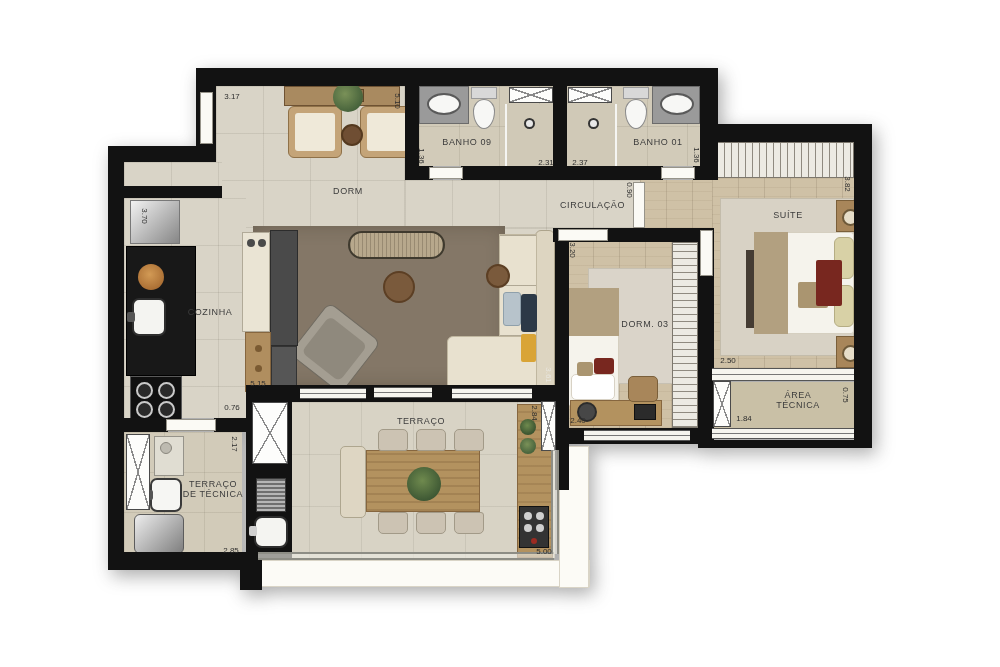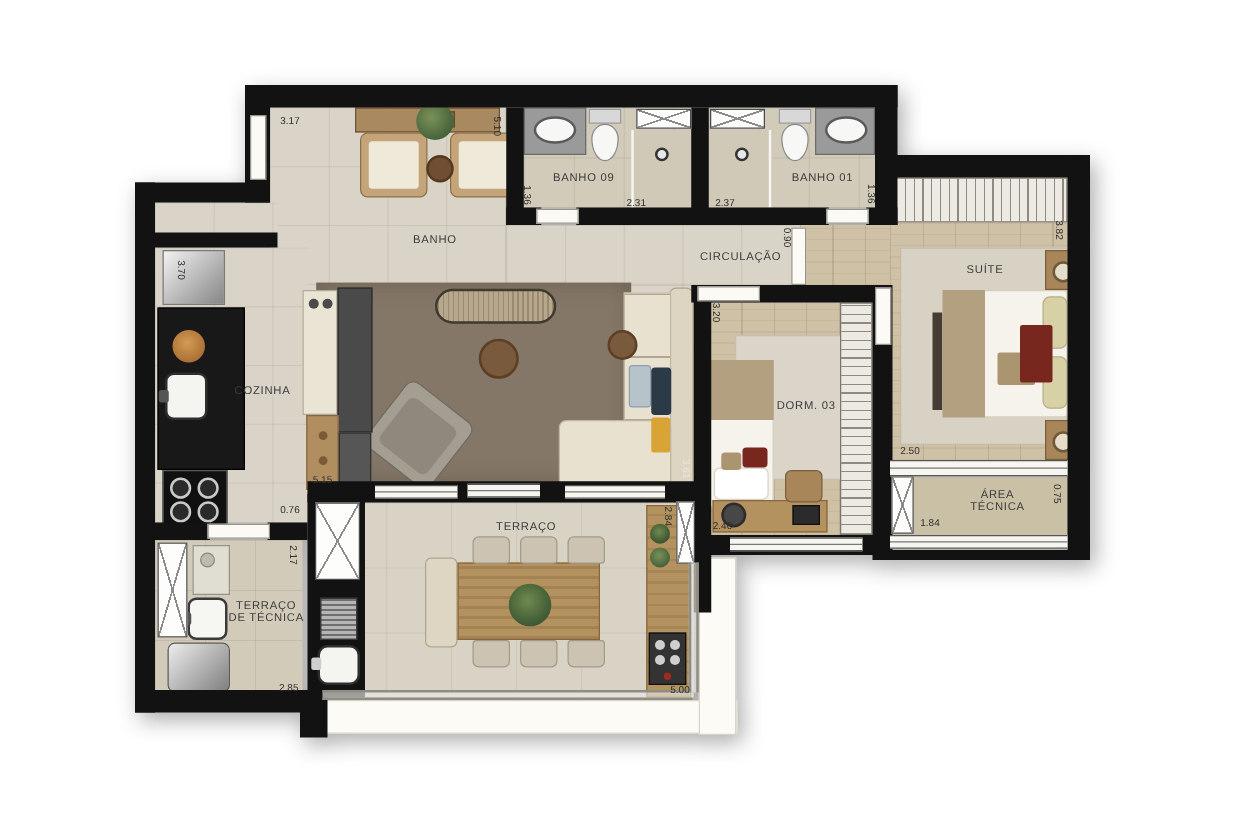--- a/index.html
+++ b/index.html
@@ -243,41 +243,41 @@
 
     <div class="el colitem" style="left:256px;top:478px;width:30px;height:34px;background:repeating-linear-gradient(0deg,#b5b5b5 0 2px,#6e6e6e 2px 4px);border:1px solid #3a3a3a"></div>
     <div class="el colitem" style="left:254px;top:516px;width:34px;height:32px;background:#f4f4f1;border:2px solid #2e2e2e;border-radius:8px"></div>
     <div class="el colitem" style="left:249px;top:526px;width:8px;height:10px;background:#cfcfcf;border-radius:2px"></div>
 
     <div class="el rail" style="left:258px;top:552px;width:296px;height:8px"></div>
     <div class="el railv" style="left:551px;top:450px;width:8px;height:104px"></div>
   </div>
 
   <div class="labels">
-    <div class="rlabel" style="left:318px;top:186px;width:60px">BANHO</div>
+    <div class="rlabel" style="left:318px;top:186px;width:60px">DORM</div>
     <div class="rlabel" style="left:180px;top:307px;width:60px">COZINHA</div>
     <div class="rlabel" style="left:427px;top:137px;width:80px">BANHO 09</div>
     <div class="rlabel" style="left:618px;top:137px;width:80px">BANHO 01</div>
     <div class="rlabel" style="left:550px;top:200px;width:85px">CIRCULAÇÃO</div>
     <div class="rlabel" style="left:748px;top:210px;width:80px">SUÍTE</div>
     <div class="rlabel" style="left:605px;top:319px;width:80px">DORM. 03</div>
     <div class="rlabel" style="left:381px;top:416px;width:80px">TERRAÇO</div>
     <div class="rlabel" style="left:168px;top:479px;width:90px">
       <div>TERRAÇO</div>
       <div>DE TÉCNICA</div>
     </div>
     <div class="rlabel" style="left:758px;top:390px;width:80px">
       <div>ÁREA</div>
       <div>TÉCNICA</div>
     </div>
 
     <div class="dim" style="left:217px;top:92px">3.17</div>
     <div class="dim v" style="left:382px;top:96px">5.10</div>
     <div class="dim v" style="left:406px;top:151px">1.36</div>
-    <div class="dim" style="left:494px;top:158px">2.31</div>
+    <div class="dim" style="left:531px;top:158px">2.31</div>
     <div class="dim" style="left:565px;top:158px">2.37</div>
     <div class="dim v" style="left:681px;top:150px">1.36</div>
     <div class="dim v" style="left:614px;top:185px">0.90</div>
     <div class="dim v" style="left:832px;top:179px">3.82</div>
     <div class="dim" style="left:713px;top:356px">2.50</div>
     <div class="dim v" style="left:830px;top:390px">0.75</div>
     <div class="dim" style="left:729px;top:414px">1.84</div>
     <div class="dim v" style="left:557px;top:245px">3.20</div>
     <div class="dim" style="left:563px;top:416px">2.40</div>
     <div class="dim v" style="left:533px;top:370px;color:#e8e6df">3.61</div>

